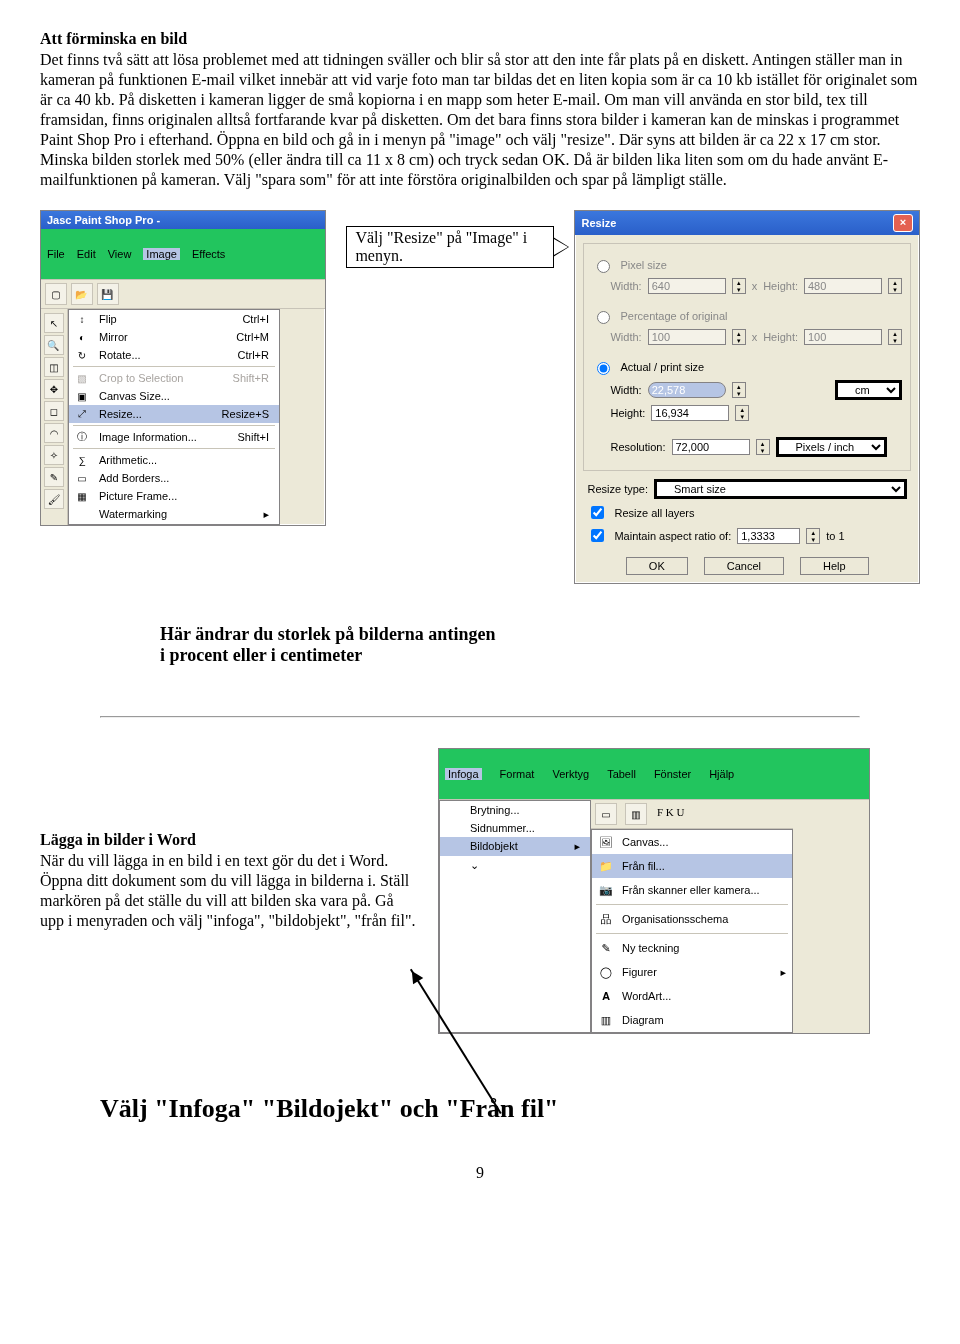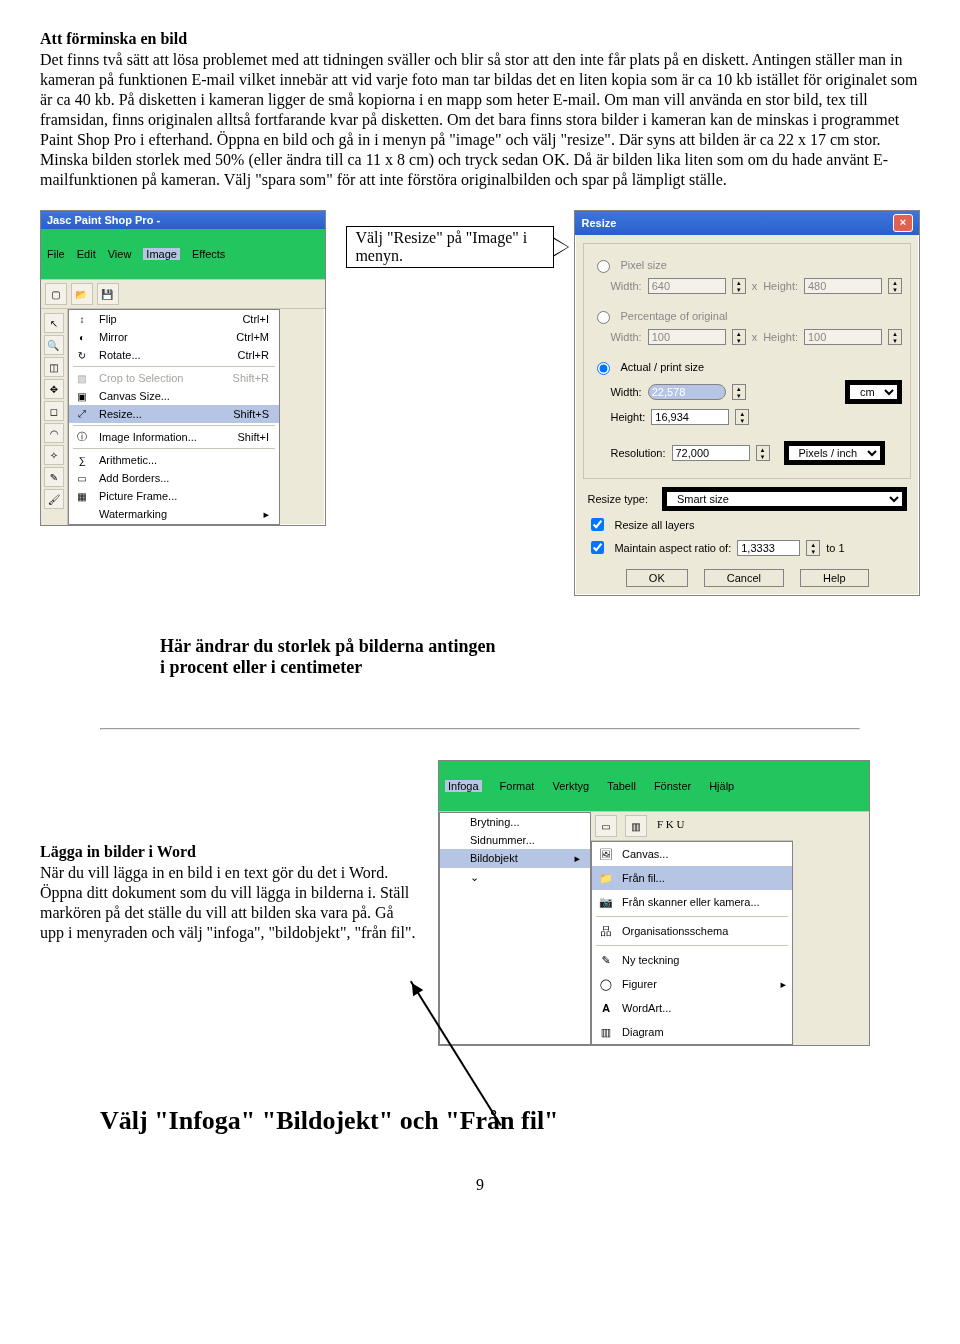--- a/index.html
+++ b/index.html
@@ -129,25 +129,24 @@
   }
   input.tx[disabled]{ color:#888; background:#f4f2e8;}
   input.tx.sel { background:#b6c5e4; color:#fff;border-radius:8px; }
   .spin {
     width: 12px;
     display:flex;flex-direction:column;
     border:1px solid #848284;
   }
   .spin div { height:7px; background:#ece9d8; font-size:7px; text-align:center; line-height:7px;}
   select.sl {
-    border: 5px solid #000000;
+    border: 3px solid #000000;
     background:#fff;
     font: inherit;
-    padding: 0 6px;
-    margin-left: 8px;
+    padding: 0 13px;
   }
   .check { margin-right:4px; }
   .btnbar {
     display:flex; justify-content:center; gap:16px;
     padding: 8px;
   }
   .btn {
     border:1px solid #848284;
     background:#ece9d8;
     padding:2px 22px;
@@ -310,21 +309,21 @@
             <span>Shift+R</span>
           </div>
           <div class="item">
             <span class="ico">▣</span>
             <span>Canvas Size...</span>
             <span></span>
           </div>
           <div class="item sel">
             <span class="ico">⤢</span>
             <span>Resize...</span>
-            <span>Shift+S</span>
+            <span>Resize+S</span>
           </div>
           <div class="sep"></div>
           <div class="item">
             <span class="ico">ⓘ</span>
             <span>Image Information...</span>
             <span>Shift+I</span>
           </div>
           <div class="sep"></div>
           <div class="item">
             <span class="ico">∑</span>

